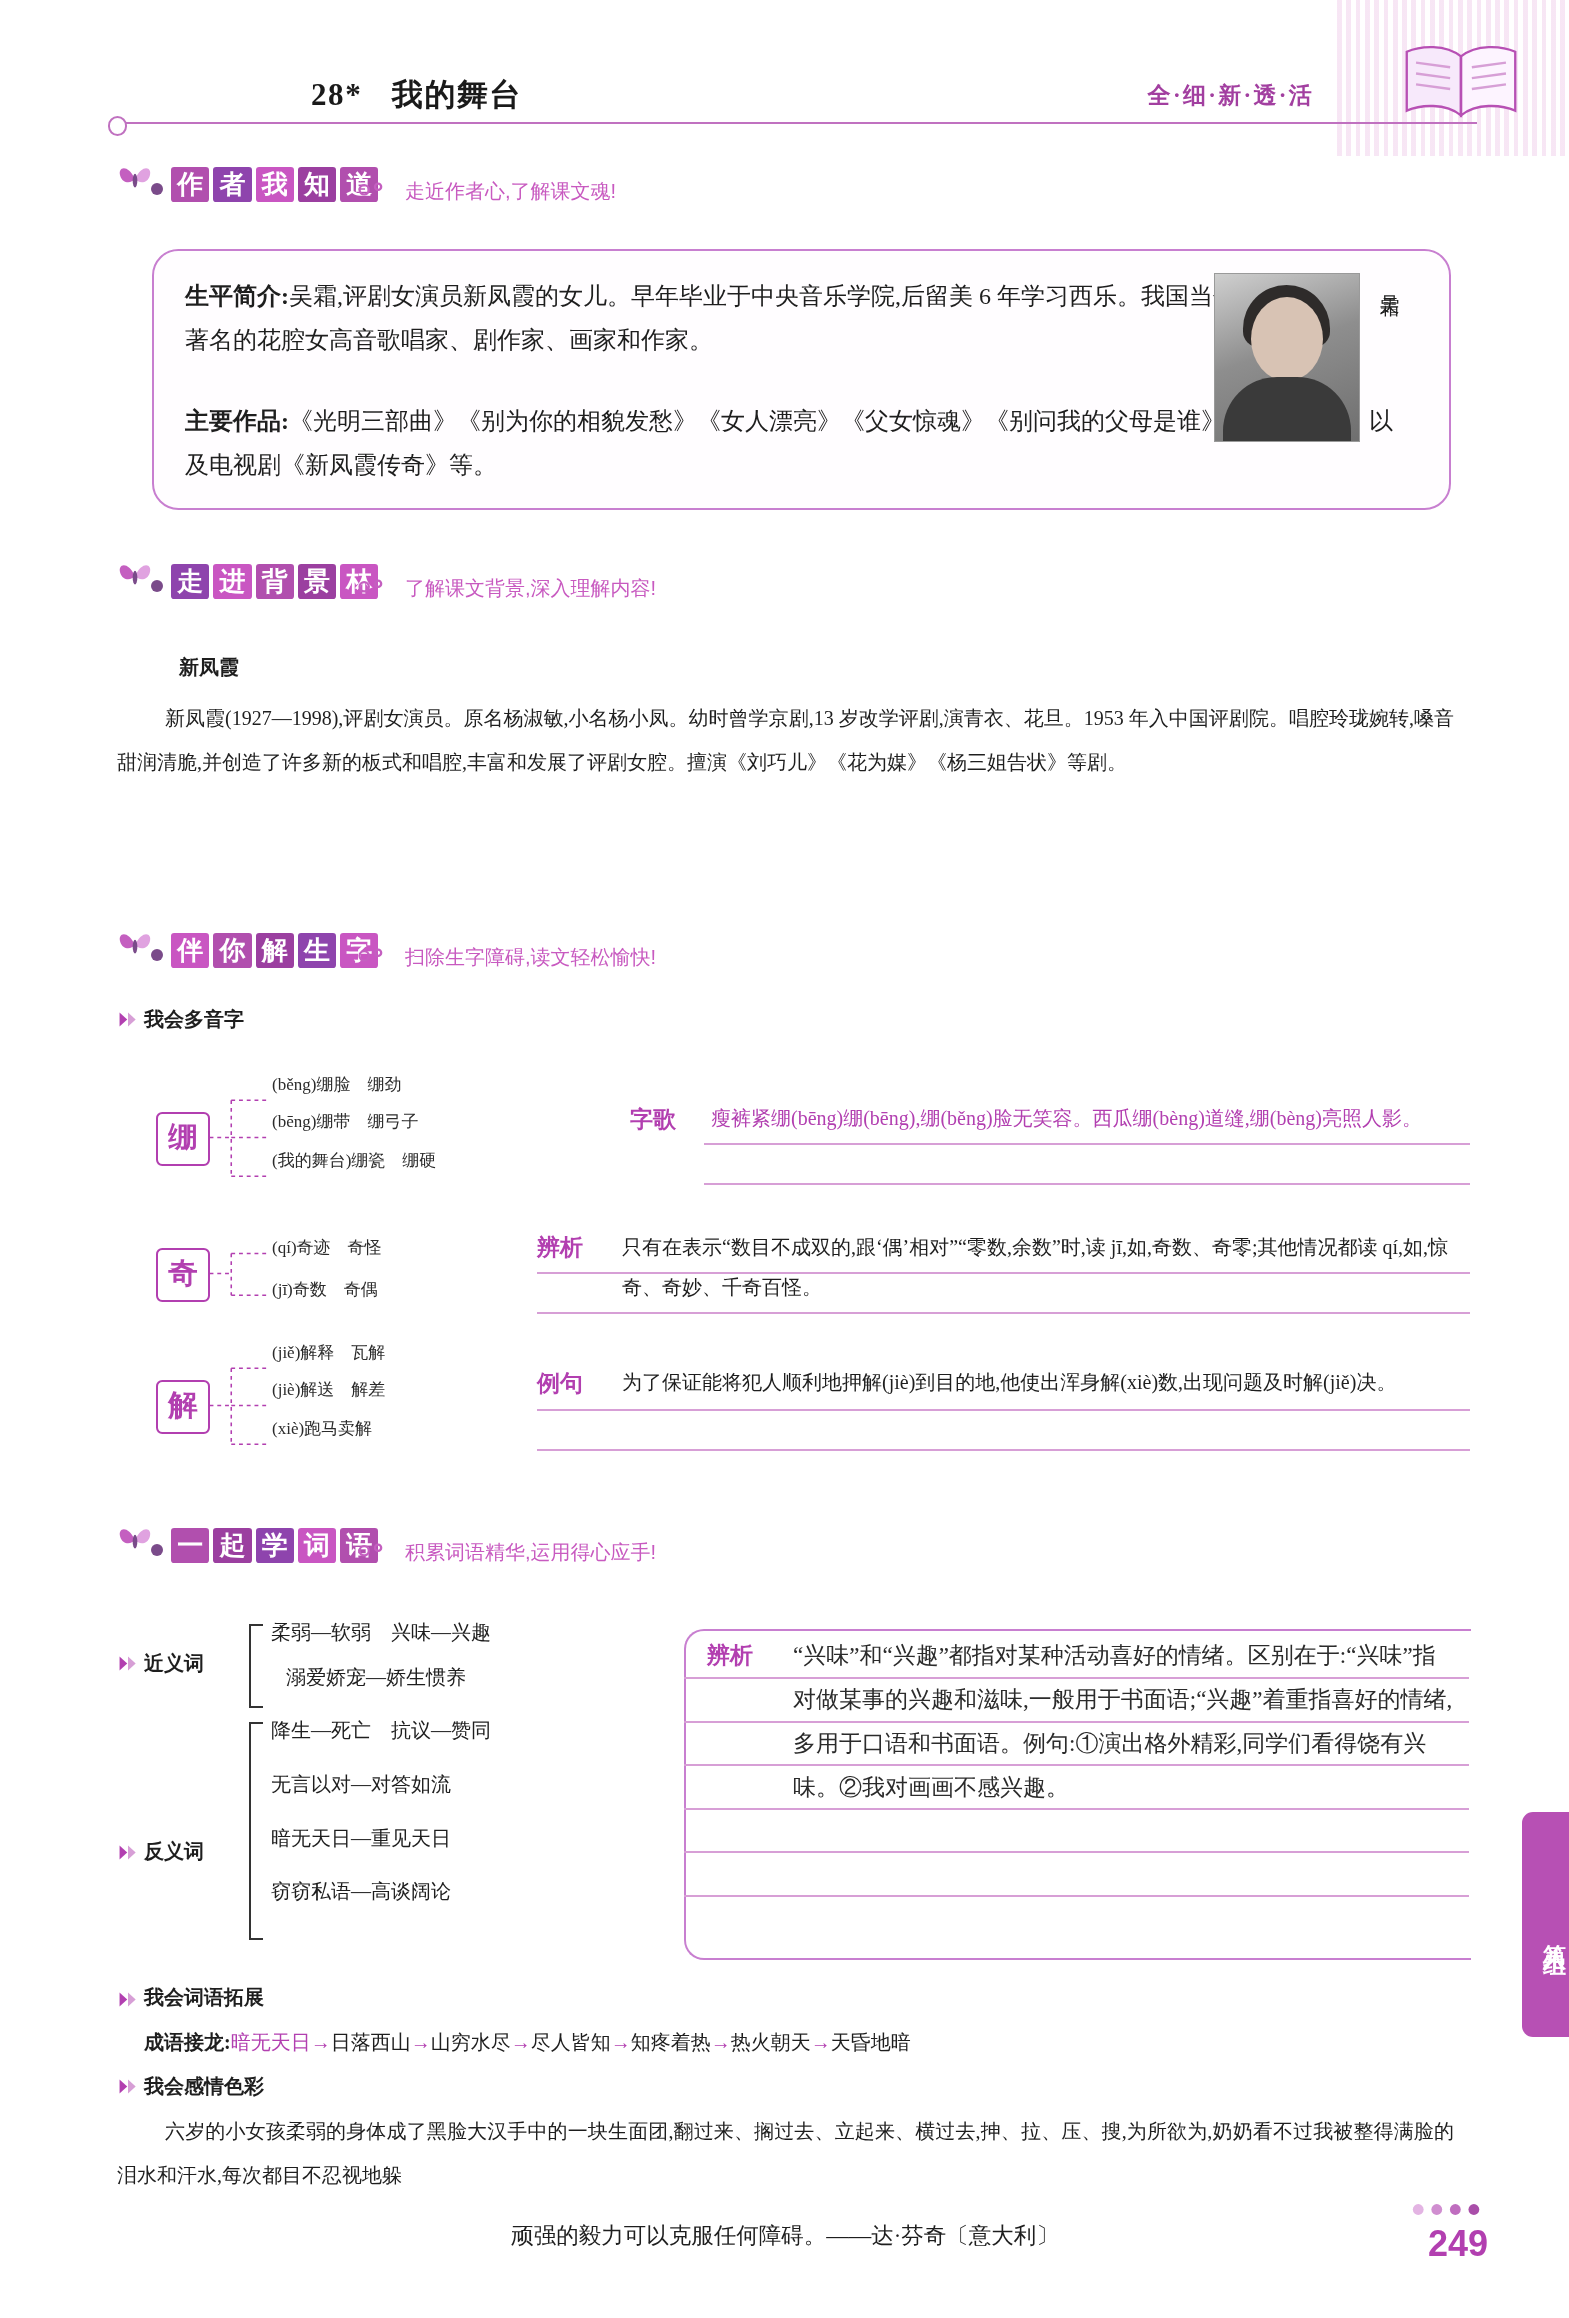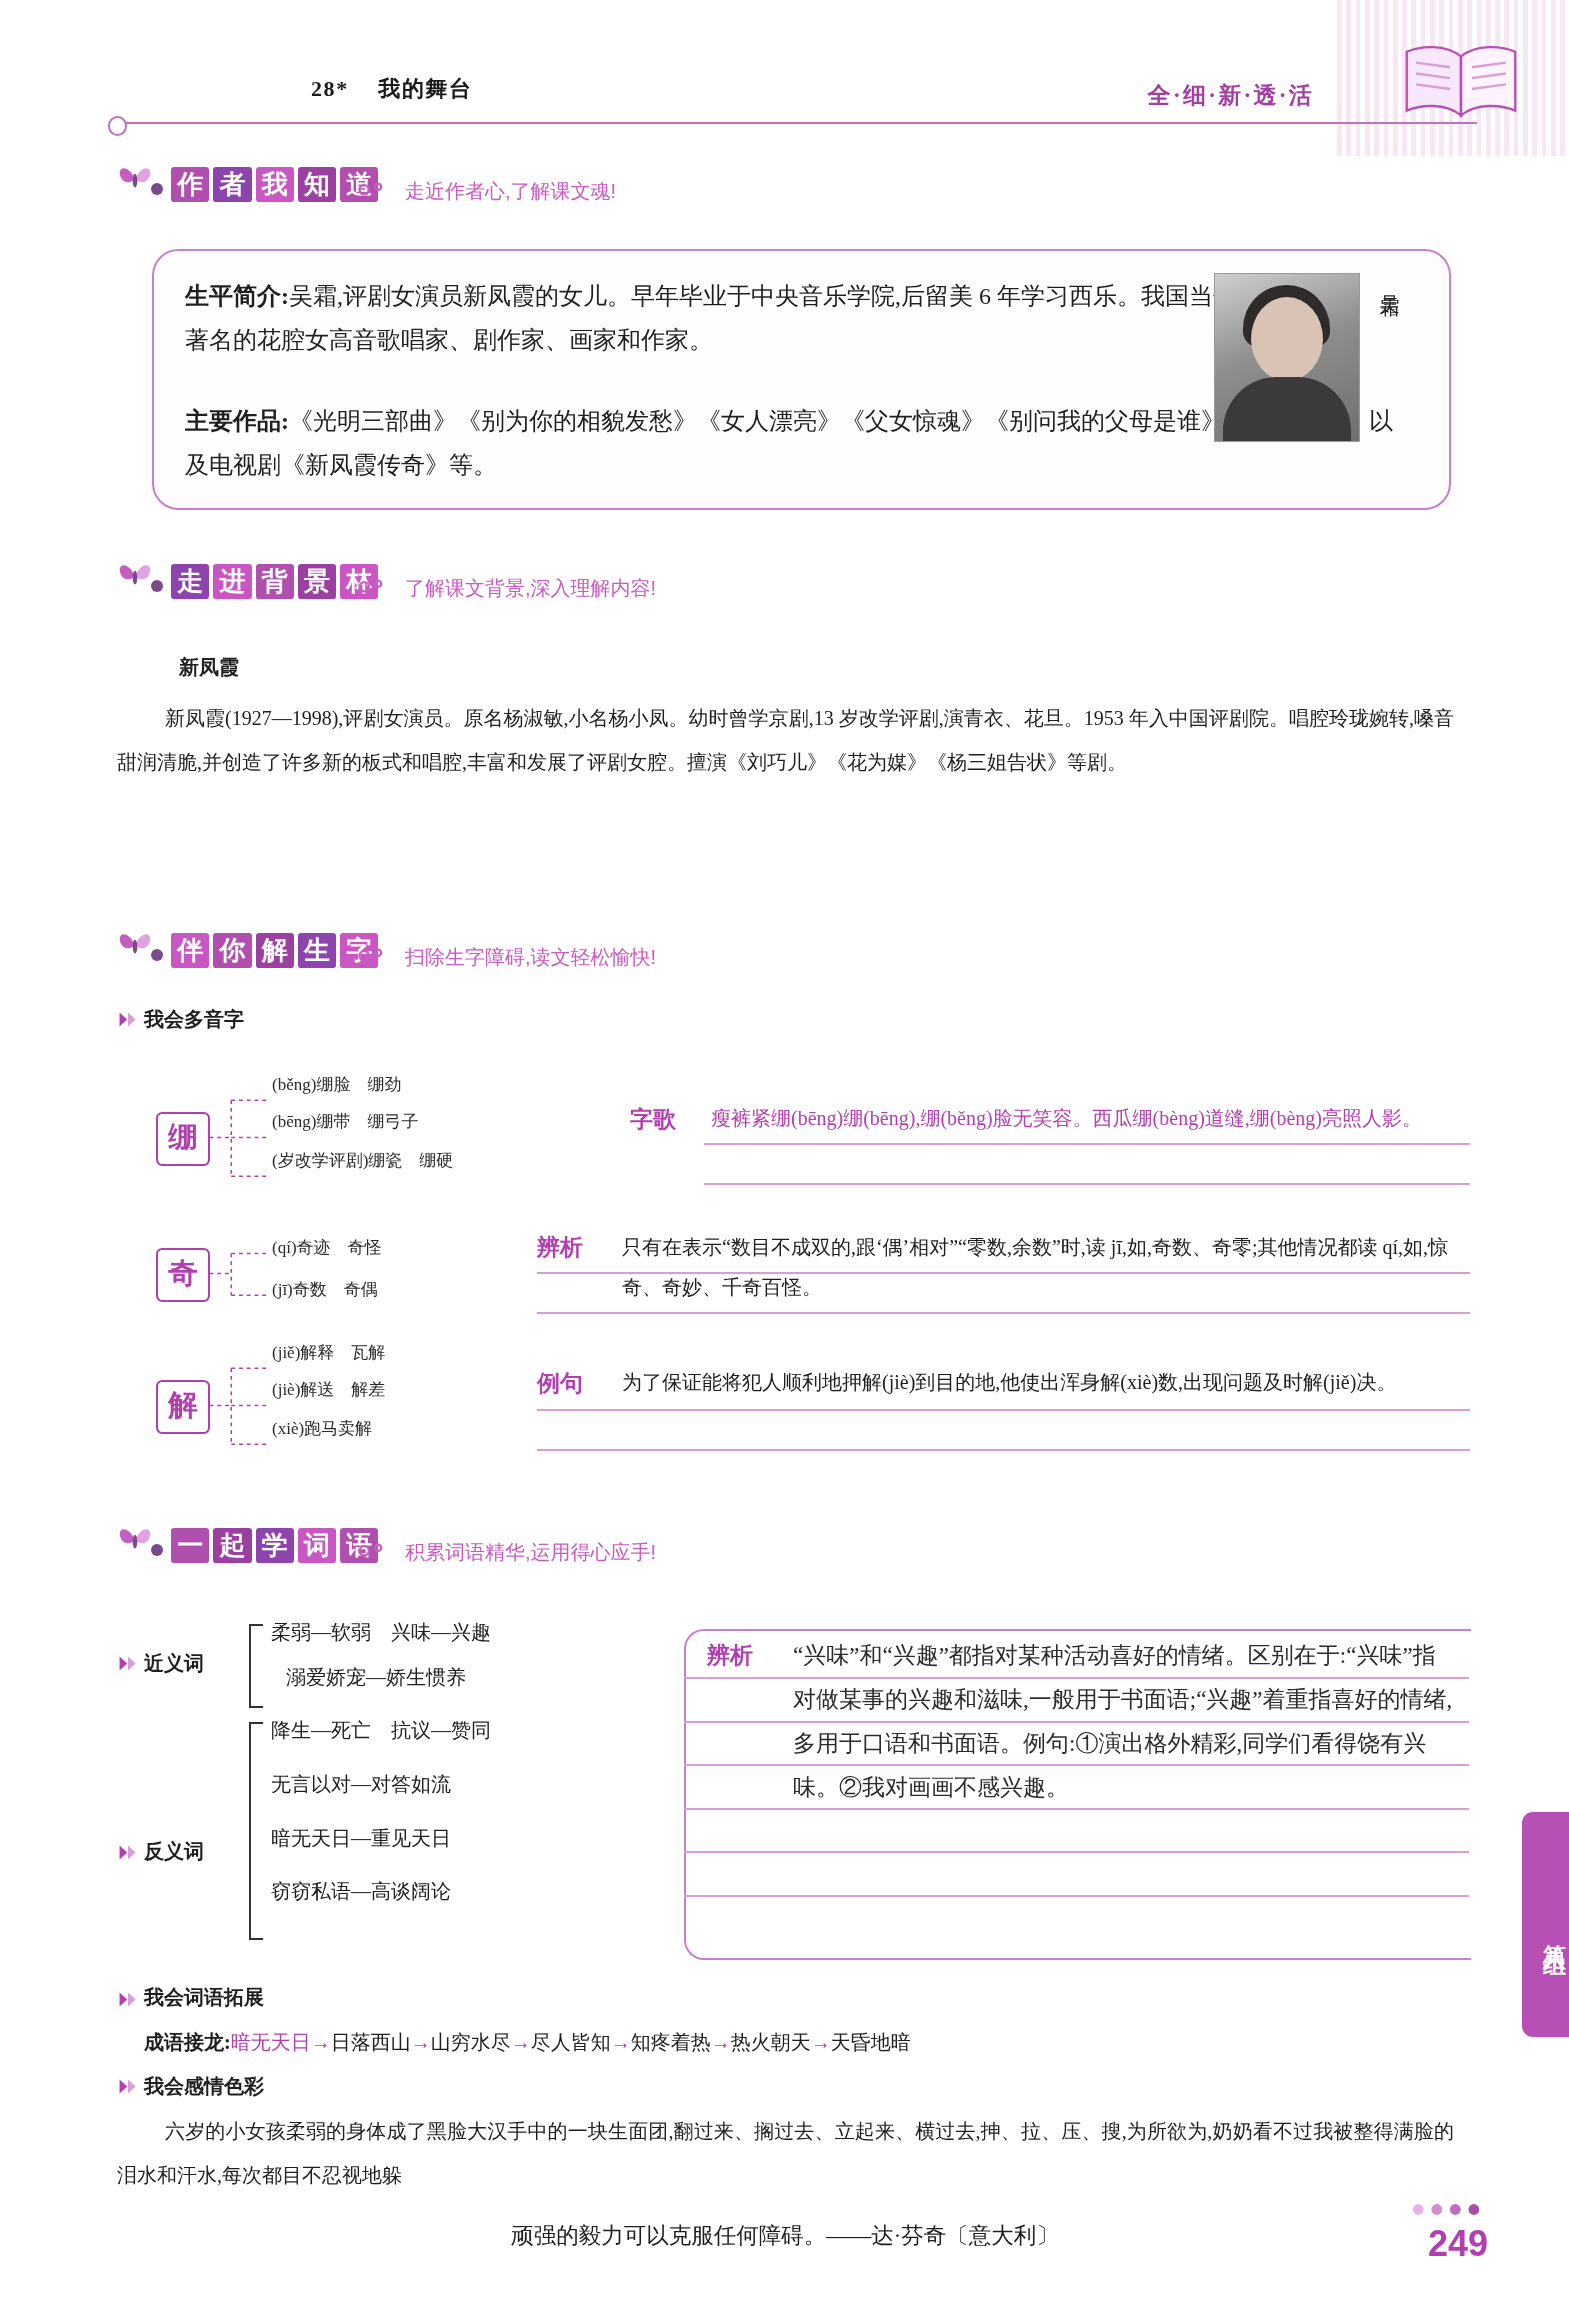--- a/index.html
+++ b/index.html
@@ -22,21 +22,21 @@
   .book-icon{
     position:absolute;top:39px;right:47px;width:124px;height:86px;
   }
 
   
   .header{
     position:absolute;left:117px;right:93px;top:74px;height:50px;
   }
   .header-title{
     position:absolute;left:194px;top:0;
-    font-size:22px;font-weight:bold;letter-spacing:1.6px;color:#1a1a1a;
+    font-size:31px;font-weight:bold;letter-spacing:1.6px;color:#1a1a1a;
   }
   .header-title .num{margin-right:29.5px;}
   .header-slogan{
     position:absolute;right:163px;top:6.2px;
     font-size:23px;color:#a23fa0;letter-spacing:2.3px;font-weight:bold;
   }
   .header-rule{
     position:absolute;left:0;right:0;top:48px;height:2.3px;
     background:#c071c0;
   }
@@ -294,21 +294,21 @@
       <path d="M2 62 L30 62 M30 14 L30 112 M30 14 L76 14 M30 62 L76 62 M30 112 L76 112" stroke="#b23fb0" stroke-width="2" fill="none" stroke-dasharray="5 5"></path>
     </svg>
   </div>
   <div class="tree-item" style="left:272px;top:1067px;">
     <span>(běng)</span><span>绷脸</span>　<span>绷劲</span>
   </div>
   <div class="tree-item" style="left:272px;top:1104px;">
     <span>(bēng)</span><span>绷带</span>　<span>绷弓子</span>
   </div>
   <div class="tree-item" style="left:272px;top:1143px;">
-    <span>(岁改学评剧)</span><span>绷瓷</span>　<span>绷硬</span>
+    <span>(我的舞台)</span><span>绷瓷</span>　<span>绷硬</span>
   </div>
   <div class="tag" style="position:absolute;left:630px;top:1104px;">字歌</div>
   <div class="blk purple" style="left:711px;top:1098px;width:754px;line-height:40px;">瘦裤紧绷(bēng)绷(bēng),绷(běng)脸无笑容。西瓜绷(bèng)道缝,绷(bèng)亮照人影。</div>
   <div class="hr-thin" style="left:704px;top:1143px;width:766px;"></div>
   <div class="hr-thin" style="left:704px;top:1183px;width:766px;"></div>
 
   <div class="charbox" style="left:156px;top:1248px;">奇</div>
   <div class="tree-lines" style="left:208px;top:1236px;">
     <svg width="62" height="86" viewBox="0 0 80 110">
       <path d="M2 48 L30 48 M30 22 L30 76 M30 22 L76 22 M30 76 L76 76" stroke="#b23fb0" stroke-width="2" fill="none" stroke-dasharray="5 5"></path>

